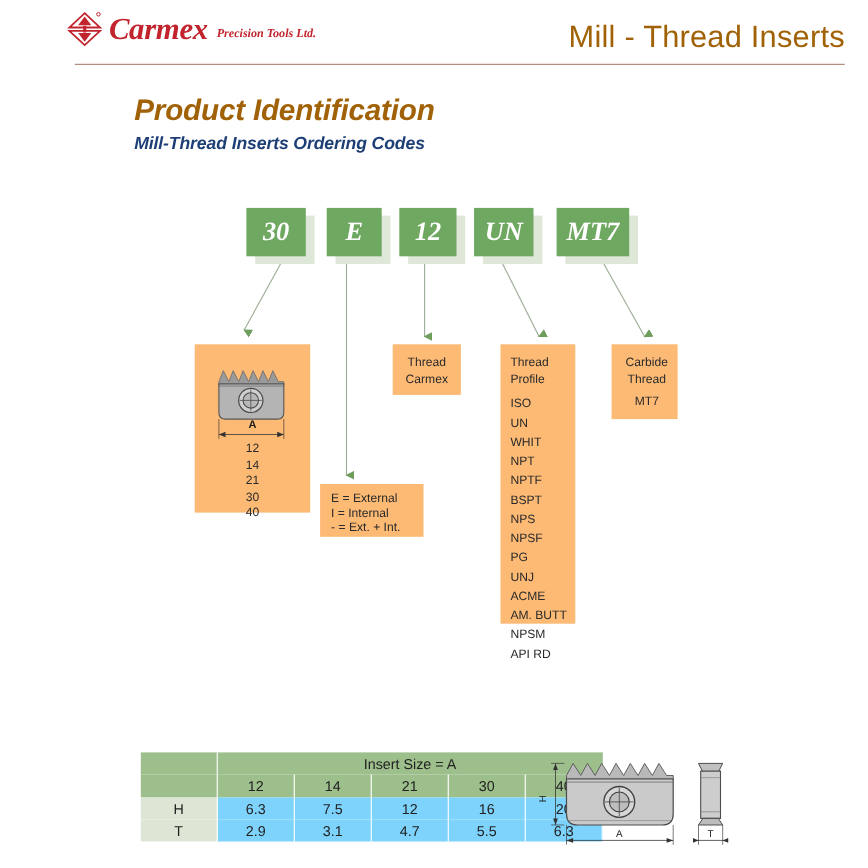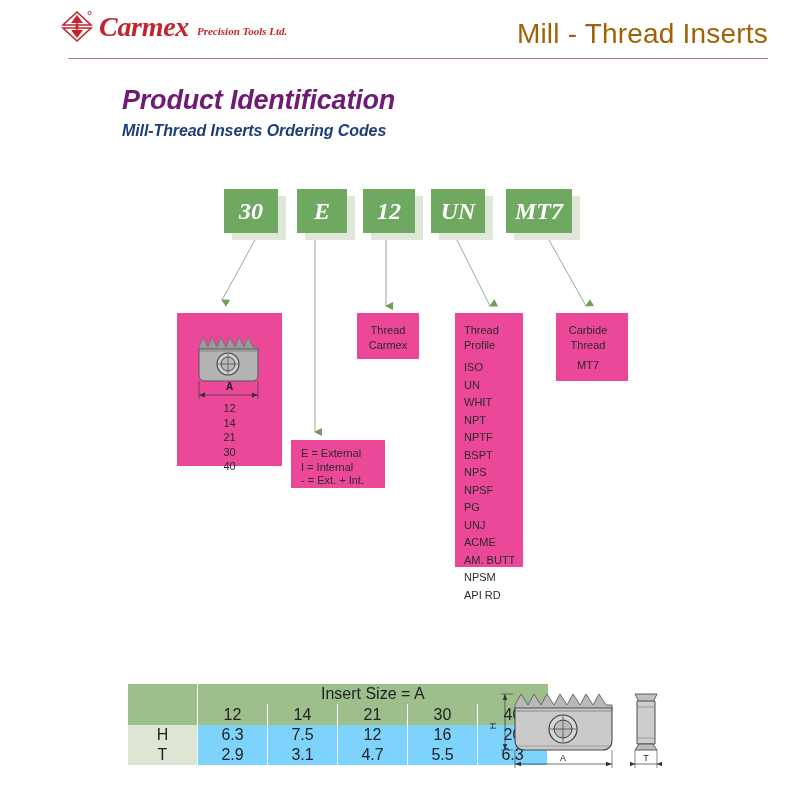--- a/index.html
+++ b/index.html
@@ -80,21 +80,21 @@
 
   
   .sec-title {
     position: absolute;
     left: 122px;
     top: 85px;
     font-family: "Liberation Sans", sans-serif;
     font-style: italic;
     font-weight: bold;
     font-size: 27px;
-    color: #701a75;
+    color: #a16207;
     letter-spacing: -0.2px;
   }
   .sec-sub {
     position: absolute;
     left: 122px;
     top: 122px;
     font-family: "Liberation Sans", sans-serif;
     font-style: italic;
     font-weight: bold;
     font-size: 16px;
@@ -116,21 +116,21 @@
     font-size: 24px;
   }
   .code-shadow {
     position: absolute;
     background: #dfe8d8;
   }
 
   
   .panel {
     position: absolute;
-    background: #ec4899;
+    background: #fdba74;
   }
   .panel-txt {
     font-family: "Liberation Sans", sans-serif;
     font-size: 11px;
     color: #2a2a2a;
     line-height: 15px;
     text-align: center;
   }
   .panel-txt.left {
     text-align: left;
@@ -156,21 +156,21 @@
     line-height: 14.5px;
   }
 
   
   .dim-table {
     position: absolute;
     left: 128px;
     top: 684px;
     border-collapse: collapse;
     font-family: "Liberation Sans", sans-serif;
-    font-size: 16px;
+    font-size: 13px;
     color: #222222;
   }
   .dim-table th, .dim-table td {
     text-align: center;
     padding: 0;
     border-right: 1px solid #ffffff;
   }
   .dim-table th.head-span {
     background: #9cbf8c;
     height: 20px;
@@ -328,21 +328,21 @@
       <div>NPSF</div>
       <div>PG</div>
       <div>UNJ</div>
       <div>ACME</div>
       <div>AM. BUTT</div>
       <div>NPSM</div>
       <div>API RD</div>
     </div>
   </div>
 
-  <div class="panel" style="left:556px; top:313px; width:72px; height:68px;">
+  <div class="panel" style="left:556px; top:313px; width:60px; height:68px;">
     <div class="panel-txt" style="position:absolute;left:0;top:10px;width:64px;">
       <div>Carbide</div>
       <div>Thread</div>
     </div>
     <div class="panel-txt" style="position:absolute;left:0;top:45px;width:64px;">
       <div>MT7</div>
     </div>
   </div>
 
   <table class="dim-table">

